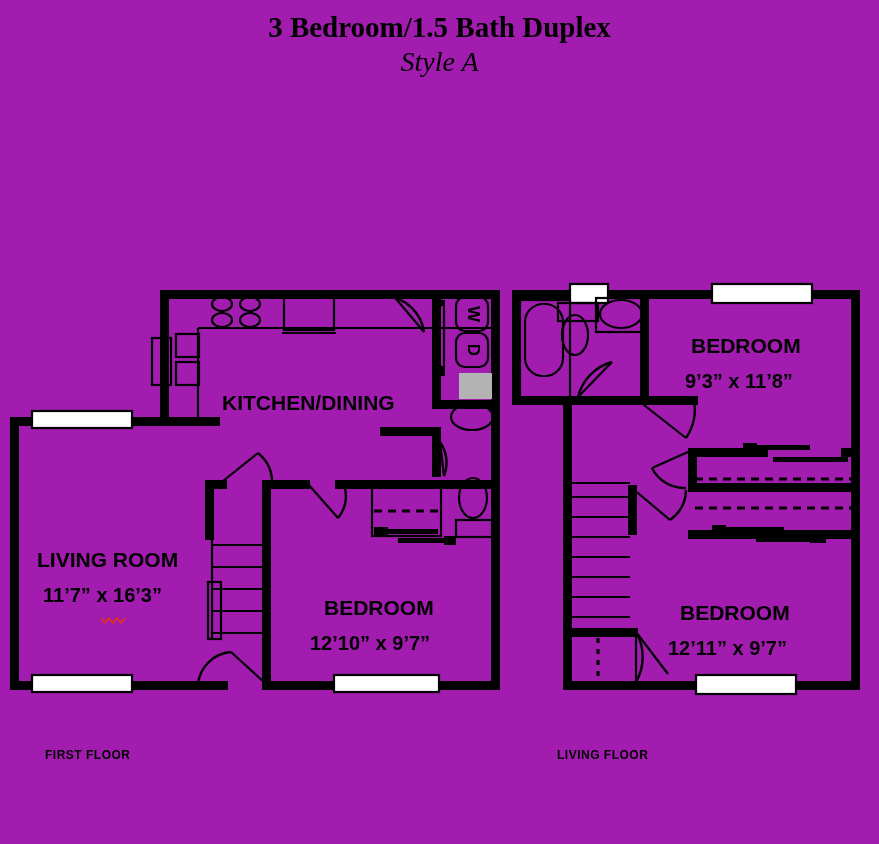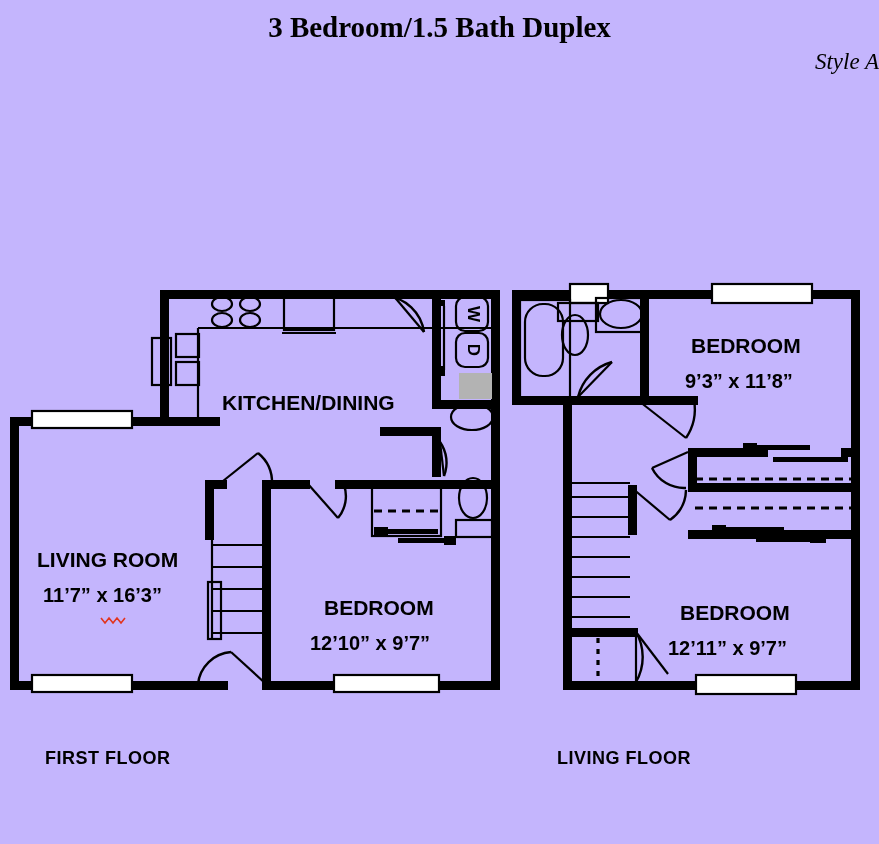--- a/index.html
+++ b/index.html
@@ -12,66 +12,65 @@
     height: 844px;
     font-family: "Liberation Sans", sans-serif;
     color: #000000;
     overflow: hidden;
     position: relative;
   }
   #page {
     position: relative;
     width: 879px;
     height: 844px;
-    background: #c4b5fd;
+    background: #a21caf;
   }
   .title-block {
     position: absolute;
     top: 10px;
     left: 0;
     width: 879px;
     text-align: center;
   }
   .plan-title {
     font-family: "Liberation Serif", serif;
     font-weight: bold;
     font-size: 29px;
     line-height: 34px;
     letter-spacing: 0px;
     color: #000;
   }
   .plan-subtitle {
     font-family: "Liberation Serif", serif;
     font-style: italic;
     font-weight: normal;
-    font-size: 23px;
+    font-size: 28px;
     line-height: 28px;
     margin-top: 4px;
     color: #000;
-    text-align: right;
   }
   .floors {
     position: absolute;
     top: 0;
     left: 0;
     width: 879px;
     height: 844px;
   }
   svg.plan {
     position: absolute;
     display: block;
   }
   #first-floor-svg { left: 0px; top: 270px; }
   #second-floor-svg { left: 500px; top: 270px; }
 
   .floor-caption {
     position: absolute;
     font-family: "Liberation Sans", sans-serif;
     font-weight: bold;
-    font-size: 18px;
+    font-size: 12px;
     letter-spacing: 0.5px;
     color: #000;
   }
   #caption-first { left: 45px; top: 748px; }
   #caption-second { left: 557px; top: 748px; }
 
   
   .room-name {
     font-family: "Liberation Sans", sans-serif;
     font-weight: bold;

